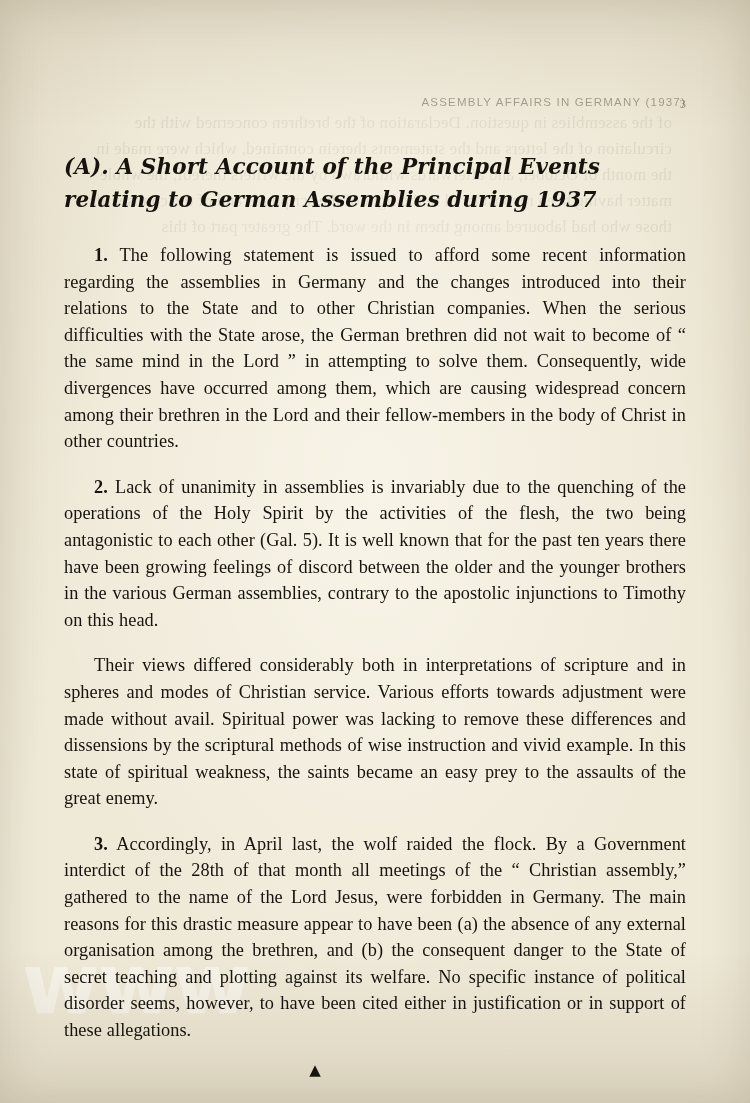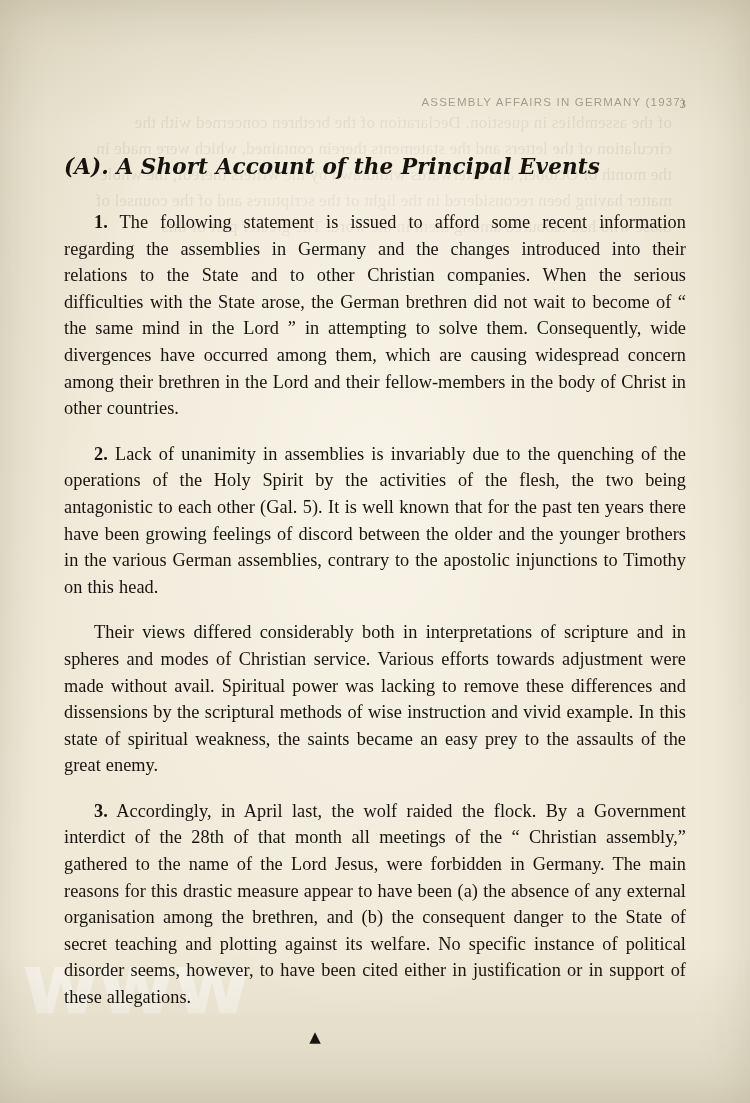--- a/index.html
+++ b/index.html
@@ -151,20 +151,21 @@
   <div class="watermark watermark-left">www</div>
 
   <div class="folio">3</div>
 
   <div class="content">
 
     <div class="running-head">ASSEMBLY AFFAIRS IN GERMANY (1937)</div>
 
     <h1 class="title">
       <span class="l1">(A). A Short Account of the Principal Events</span>
+      <span class="l2">relating to German Assemblies during 1937</span>
     </h1>
 
     <div>
       <p class="para indent">
         <b class="num">1.</b><span> The following statement is issued to afford some recent information regarding the assemblies in Germany and the changes introduced into their relations to the State and to other Christian companies.  When the serious difficulties with the State arose, the German brethren did not wait to become of “ the same mind in the Lord ” in attempting to solve them.  Consequently, wide divergences have occurred among them, which are causing widespread concern among their brethren in the Lord and their fellow-members in the body of Christ in other countries.</span>
       </p>
       <p class="para indent">
         <b class="num">2.</b><span> Lack of unanimity in assemblies is invariably due to the quenching of the operations of the Holy Spirit by the activities of the flesh, the two being antagonistic to each other (Gal. 5).  It is well known that for the past ten years there have been growing feelings of discord between the older and the younger brothers in the various German assemblies, contrary to the apostolic injunctions to Timothy on this head.</span>
       </p>
       <p class="para indent">

